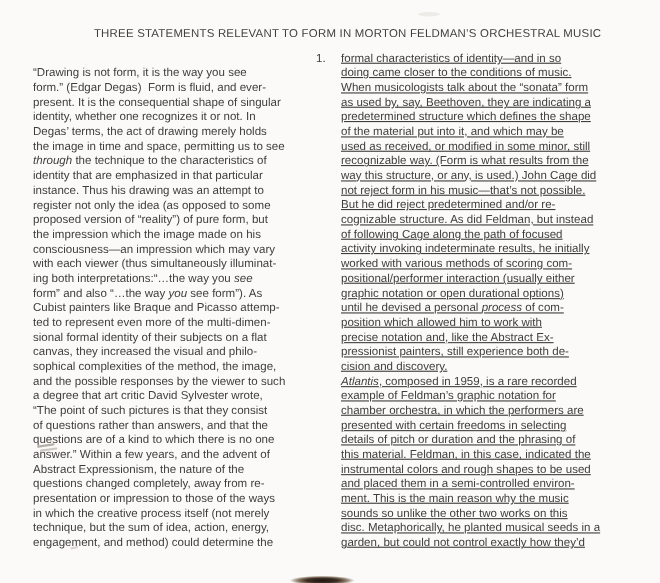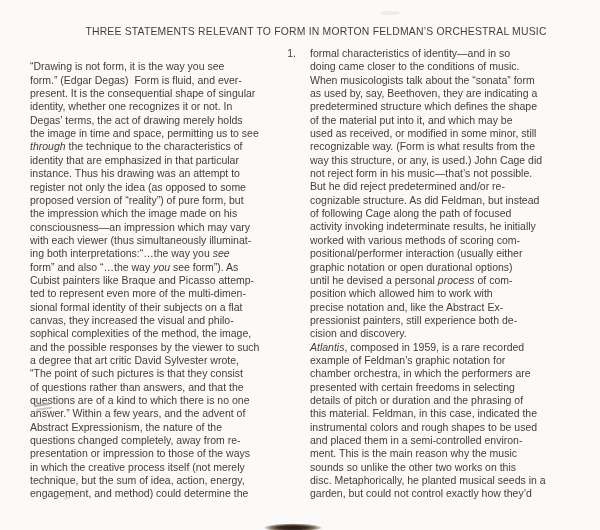--- a/index.html
+++ b/index.html
@@ -20,21 +20,21 @@
     font-size:10.4px;
     letter-spacing:0.2px;
     color:#413f3d;
     white-space:nowrap;
   }
   .columns{
     position:absolute;top:47px;left:30px;
     display:flex;
   }
   .col-left{width:280px;}
-  .col-right{width:286px;}
+  .col-right{width:286px;text-decoration:underline;}
   .body-text{
     font-size:10.5px;
     line-height:13.35px;
     color:#403e3c;
   }
   .col-left .body-text{text-align:left;}
   .col-right .body-text{text-align:left;}
   .section-num{
     font-size:10.5px;
     line-height:13.4px;

